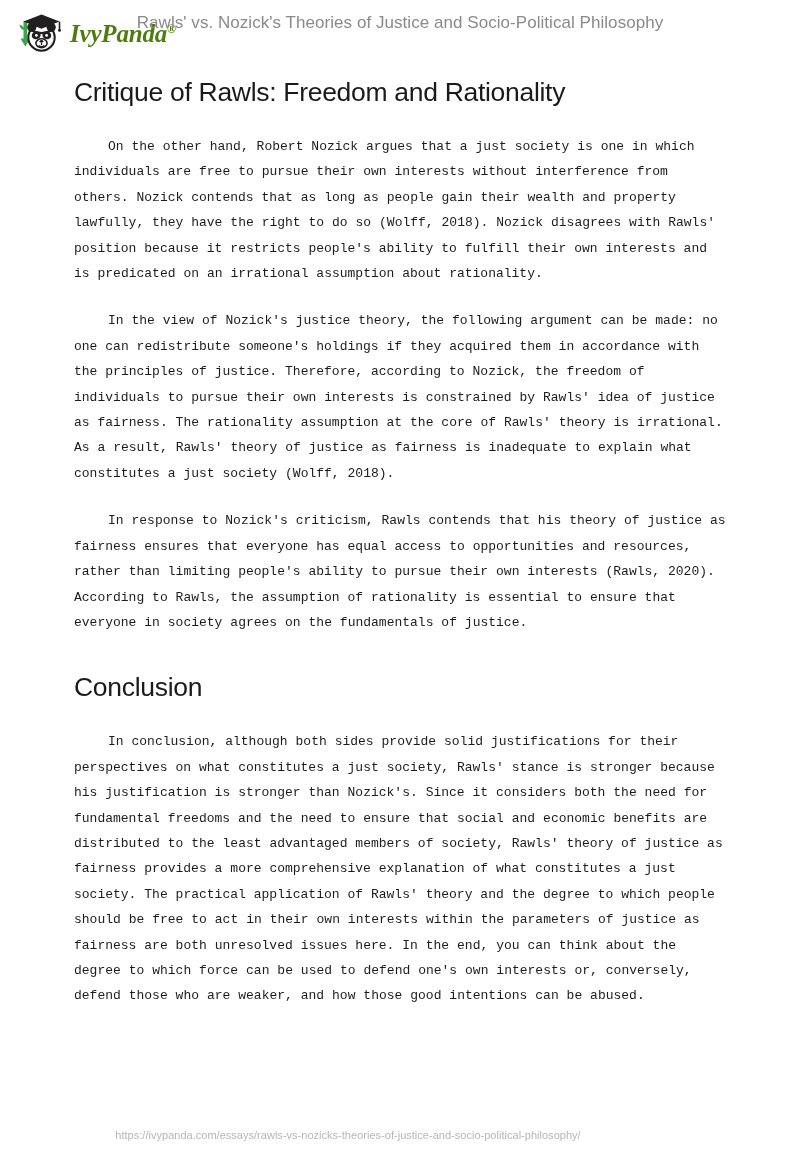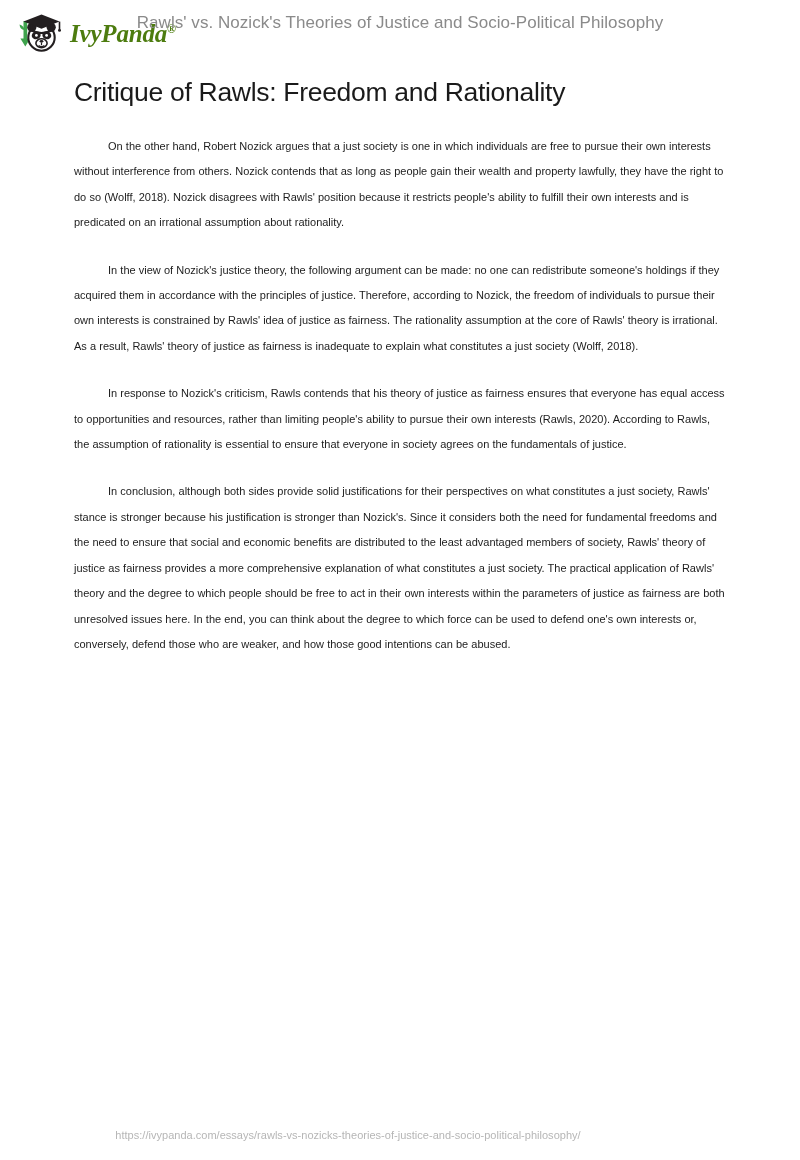--- a/index.html
+++ b/index.html
@@ -83,22 +83,22 @@
     line-height: 40px;
     color: #1a1a1a;
     margin: 0;
     letter-spacing: -0.3px;
   }
   h2.h-critique { margin-top: 0; margin-bottom: 22px; }
   h2.h-defense  { margin-top: 30px; margin-bottom: 22px; }
   h2.h-conclusion { margin-top: 32px; margin-bottom: 22px; }
 
   p.body-text {
-    font-family: Liberation Sans, sans-serif;
-    font-size: 11px;
+    font-family: Liberation Mono, monospace;
+    font-size: 13px;
     line-height: 25.4px;
     color: #1c1c1c;
     margin: 0 0 22px 0;
     text-indent: 34px;
     text-align: left;
     word-spacing: 0.1px;
   }
   p.body-text:last-child { margin-bottom: 15px; }
 
   
@@ -159,19 +159,20 @@
 </div>
 
 <div class="doc-body">
 
   <h2 class="section-heading h-critique">Critique of Rawls: Freedom and Rationality</h2>
   <p class="body-text">On the other hand, Robert Nozick argues that a just society is one in which individuals are free to pursue their own interests without interference from others. Nozick contends that as long as people gain their wealth and property lawfully, they have the right to do so (Wolff, 2018). Nozick disagrees with Rawls' position because it restricts people's ability to fulfill their own interests and is predicated on an irrational assumption about rationality.</p>
   <p class="body-text">In the view of Nozick's justice theory, the following argument can be made: no one can redistribute someone's holdings if they acquired them in accordance with the principles of justice. Therefore, according to Nozick, the freedom of individuals to pursue their own interests is constrained by Rawls' idea of justice as fairness. The rationality assumption at the core of Rawls' theory is irrational. As a result, Rawls' theory of justice as fairness is inadequate to explain what constitutes a just society (Wolff, 2018).</p>
 
   <p class="body-text">In response to Nozick's criticism, Rawls contends that his theory of justice as fairness ensures that everyone has equal access to opportunities and resources, rather than limiting people's ability to pursue their own interests (Rawls, 2020). According to Rawls, the assumption of rationality is essential to ensure that everyone in society agrees on the fundamentals of justice.</p>
 
+  <h2 class="section-heading h-conclusion">Conclusion</h2>
   <p class="body-text">In conclusion, although both sides provide solid justifications for their perspectives on what constitutes a just society, Rawls' stance is stronger because his justification is stronger than Nozick's. Since it considers both the need for fundamental freedoms and the need to ensure that social and economic benefits are distributed to the least advantaged members of society, Rawls' theory of justice as fairness provides a more comprehensive explanation of what constitutes a just society. The practical application of Rawls' theory and the degree to which people should be free to act in their own interests within the parameters of justice as fairness are both unresolved issues here. In the end, you can think about the degree to which force can be used to defend one's own interests or, conversely, defend those who are weaker, and how those good intentions can be abused.</p>
 
 </div>
 
 <div class="page-footer">
   <span class="footer-url">https://ivypanda.com/essays/rawls-vs-nozicks-theories-of-justice-and-socio-political-philosophy/</span>
 </div>
 
 </body></html>

